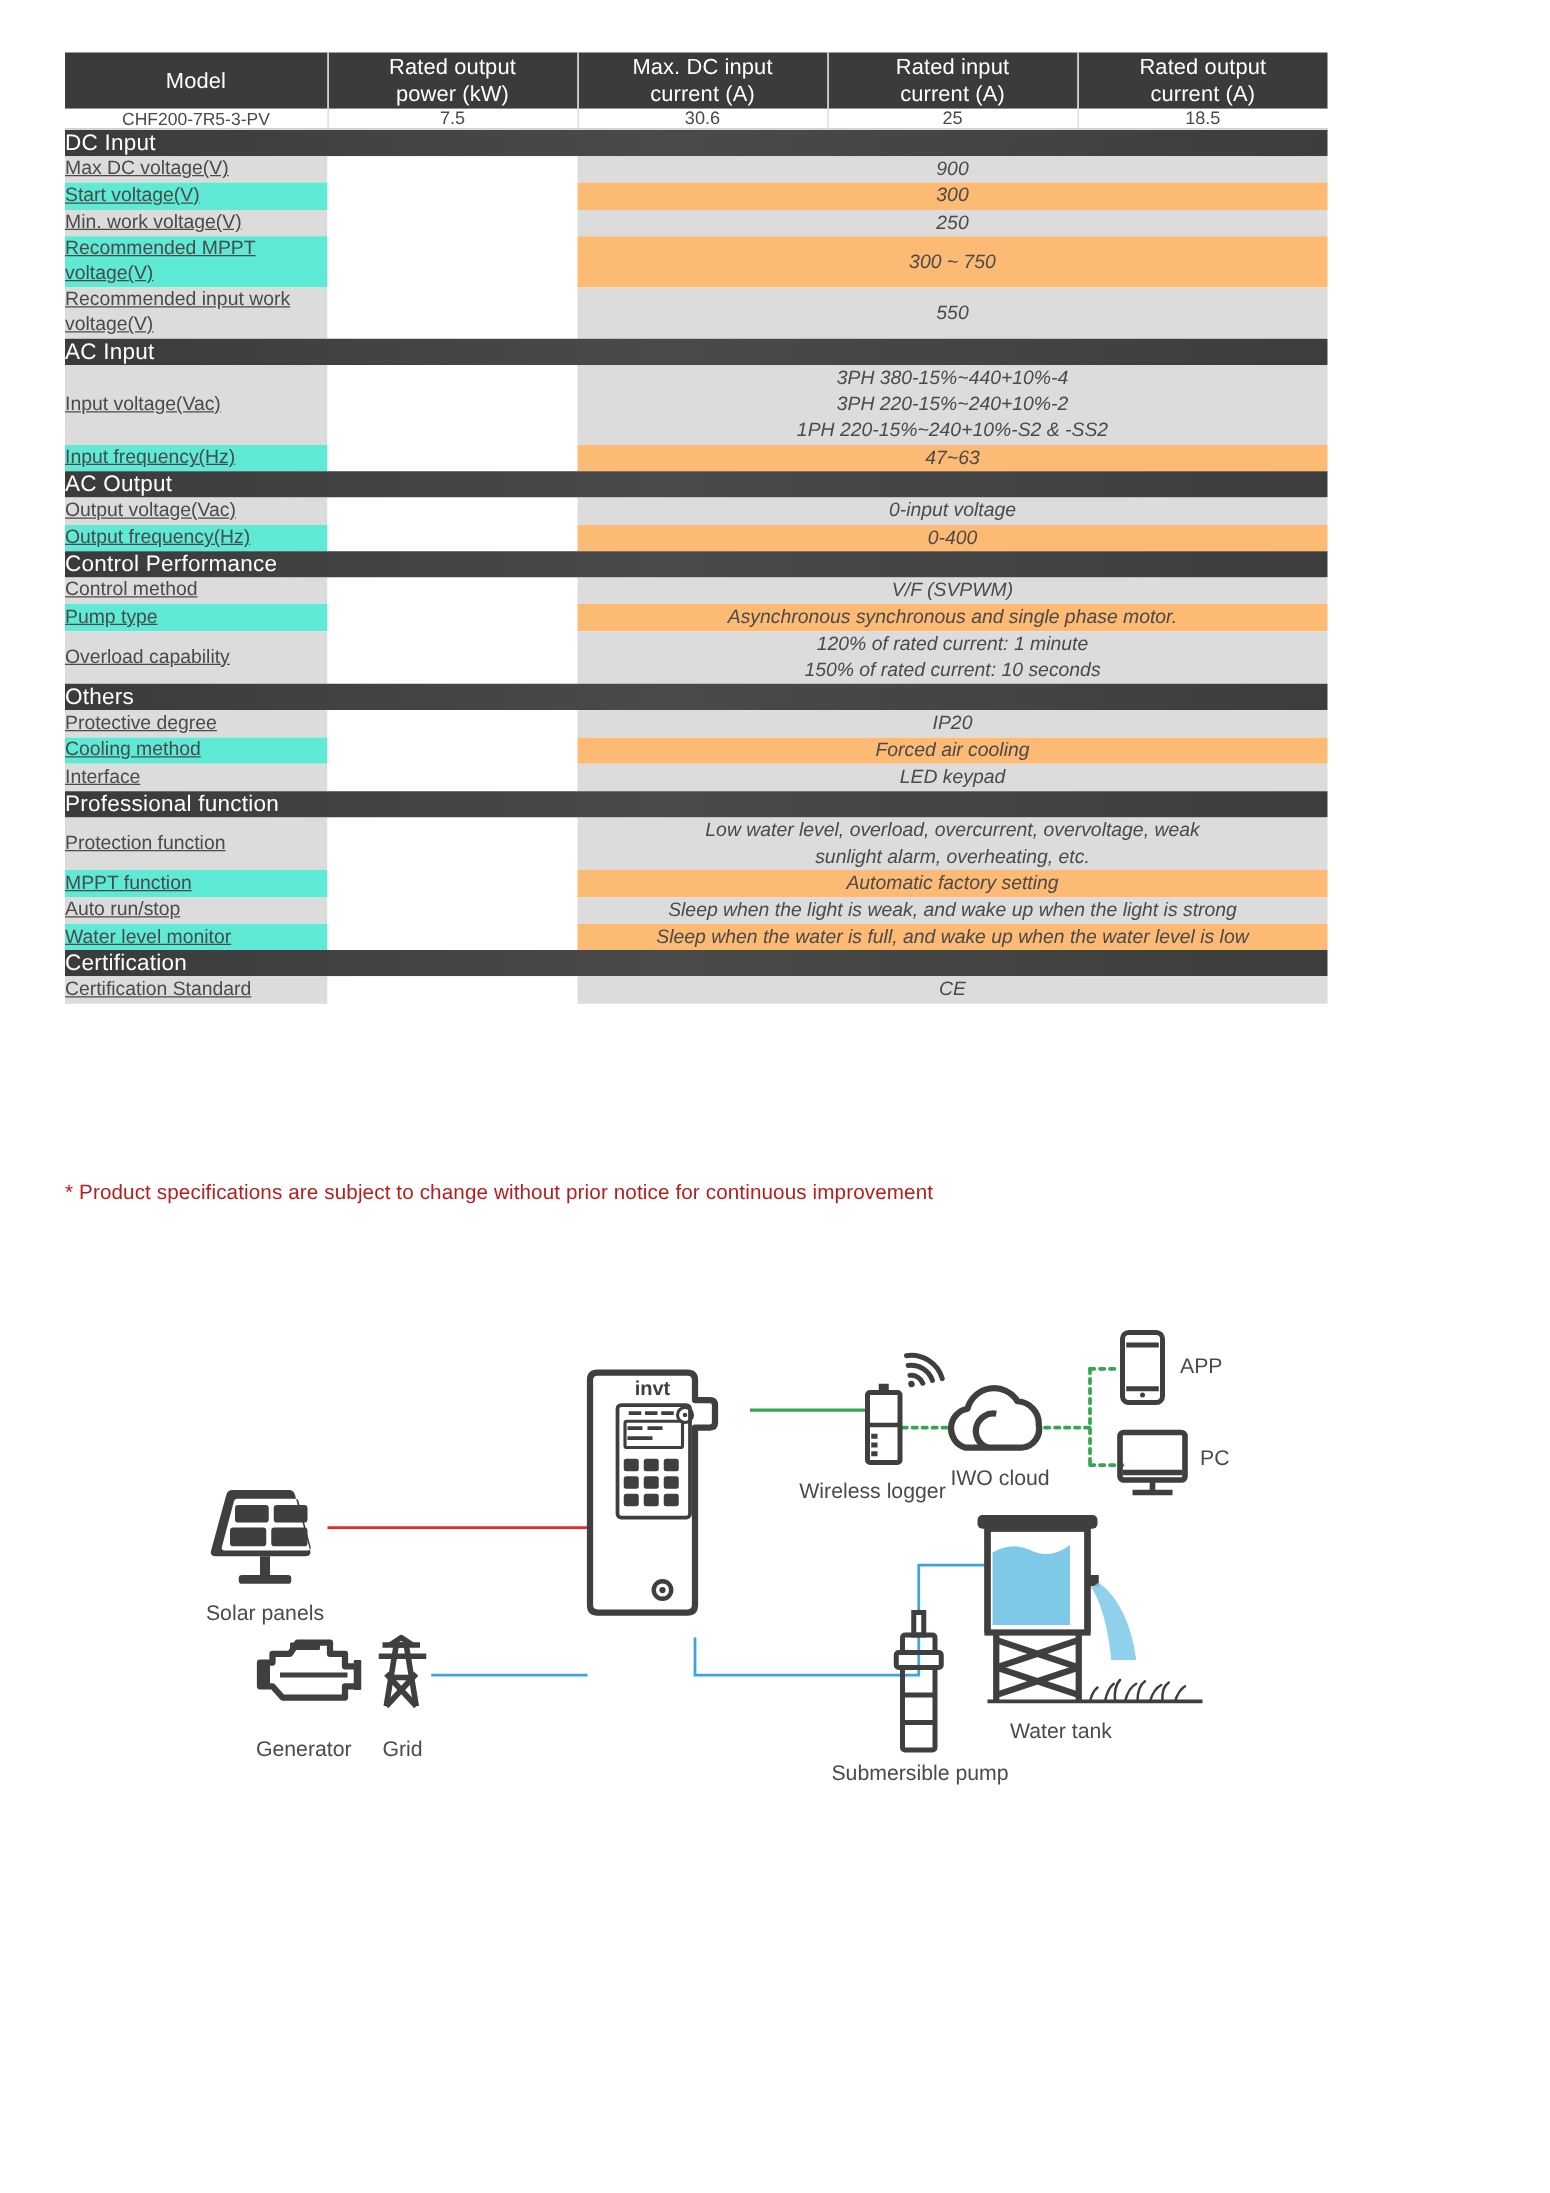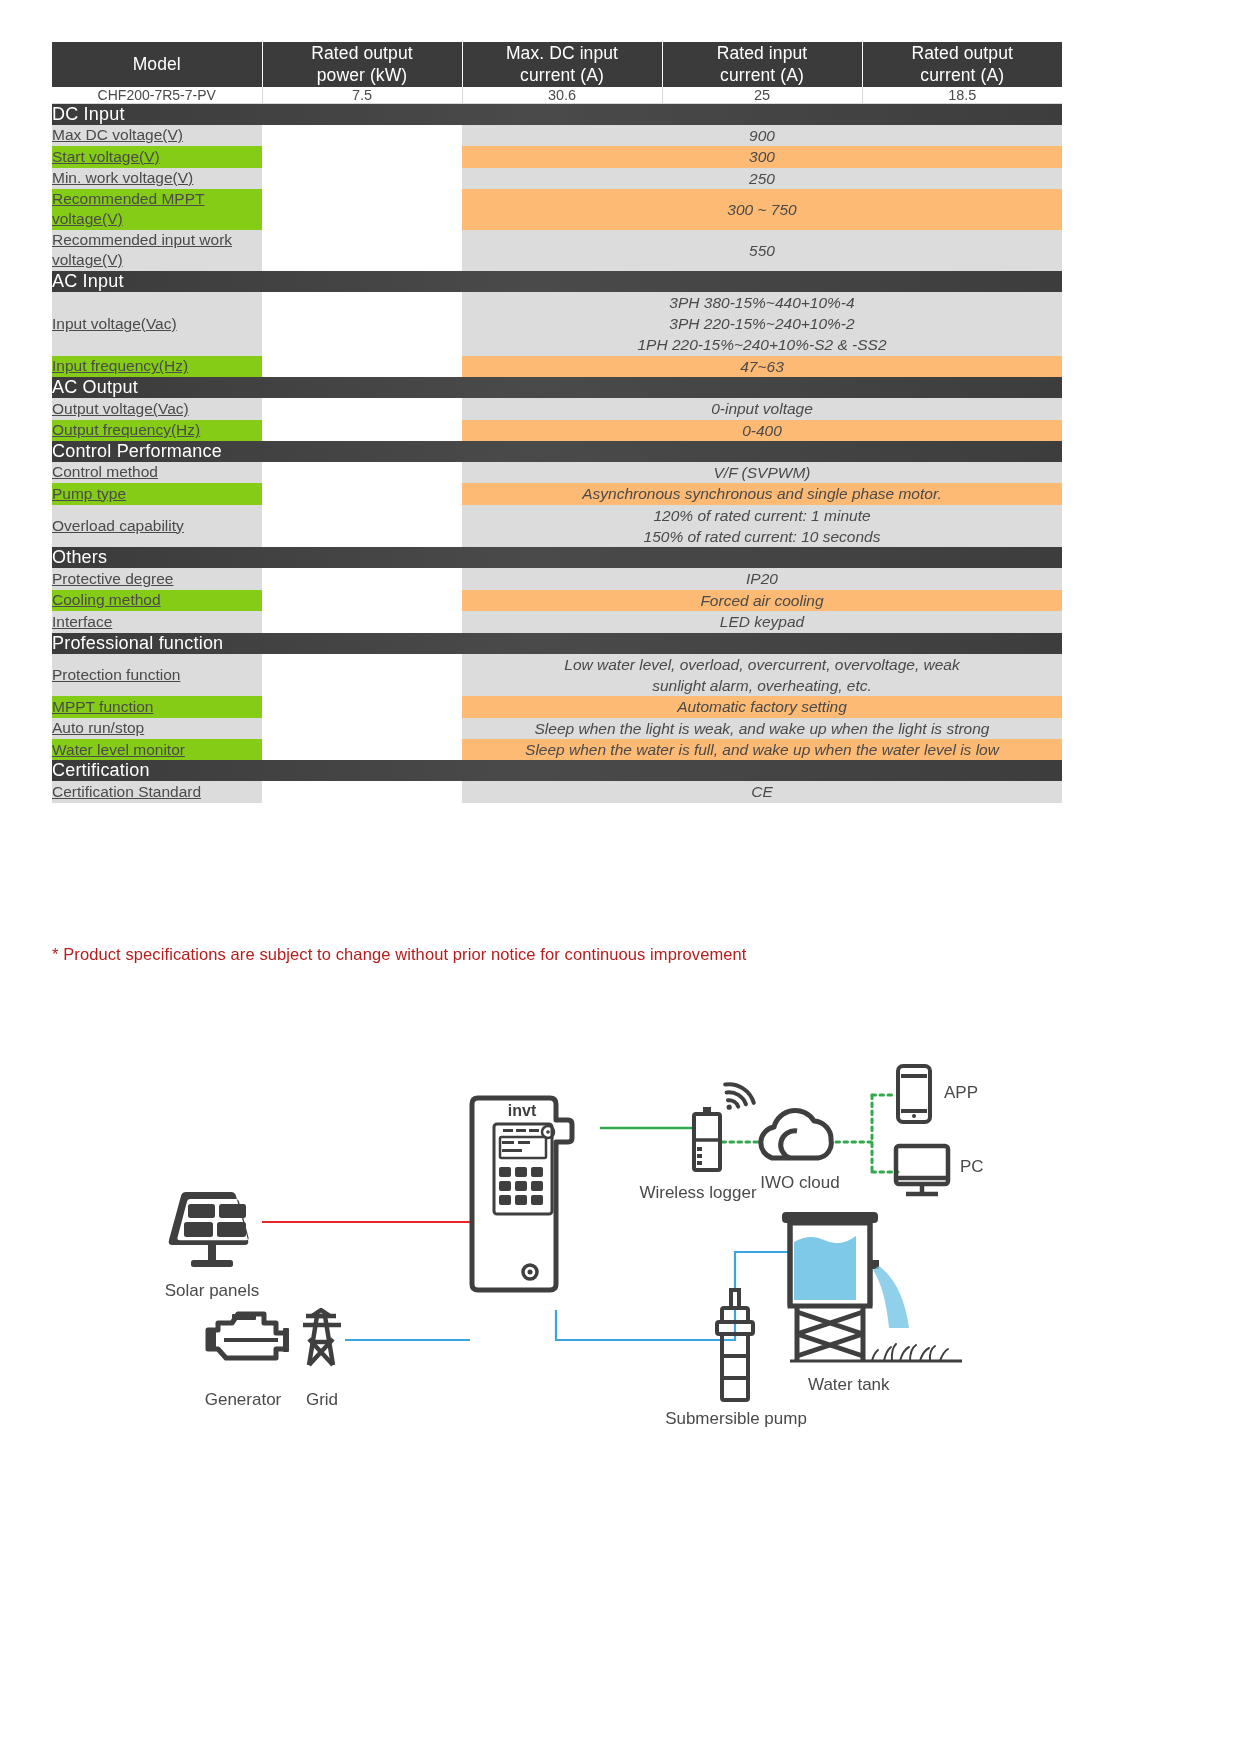--- a/index.html
+++ b/index.html
@@ -86,21 +86,21 @@
     padding: 7px 12px;
     color: #4a4a4a;
     line-height: 1.38;
   }
   .row-value.full {
     text-align: center;
     font-style: italic;
   }
   tr.shade .row-label { background: #dcdcdc; }
   tr.shade .row-value { background: #dcdcdc; }
-  tr.plain .row-label { background: #84cc16; }
+  tr.plain .row-label { background: #5eead4; }
   tr.plain .row-value { background: #fdba74; }
   
   .gapcol { width: 6px; background: #ffffff !important; padding:0 !important; }
 
   .multiline { white-space: pre-line; }
 
   
   .footnote {
     position: absolute;
     left: 52px;
@@ -145,21 +145,21 @@
         <th class="hdr-cell multiline">Max. DC input
 current (A)</th>
         <th class="hdr-cell multiline">Rated input
 current (A)</th>
         <th class="hdr-cell multiline">Rated output
 current (A)</th>
       </tr>
     </thead>
     <tbody id="table-body">
       <tr>
-        <td class="model-cell model-name">CHF200-7R5-7-PV</td>
+        <td class="model-cell model-name">CHF200-7R5-3-PV</td>
         <td class="model-cell">7.5</td>
         <td class="model-cell">30.6</td>
         <td class="model-cell">25</td>
         <td class="model-cell">18.5</td>
       </tr>
 
     <tr class="band">
           <td colspan="5">DC Input</td>
         </tr>
         <tr class="shade">

